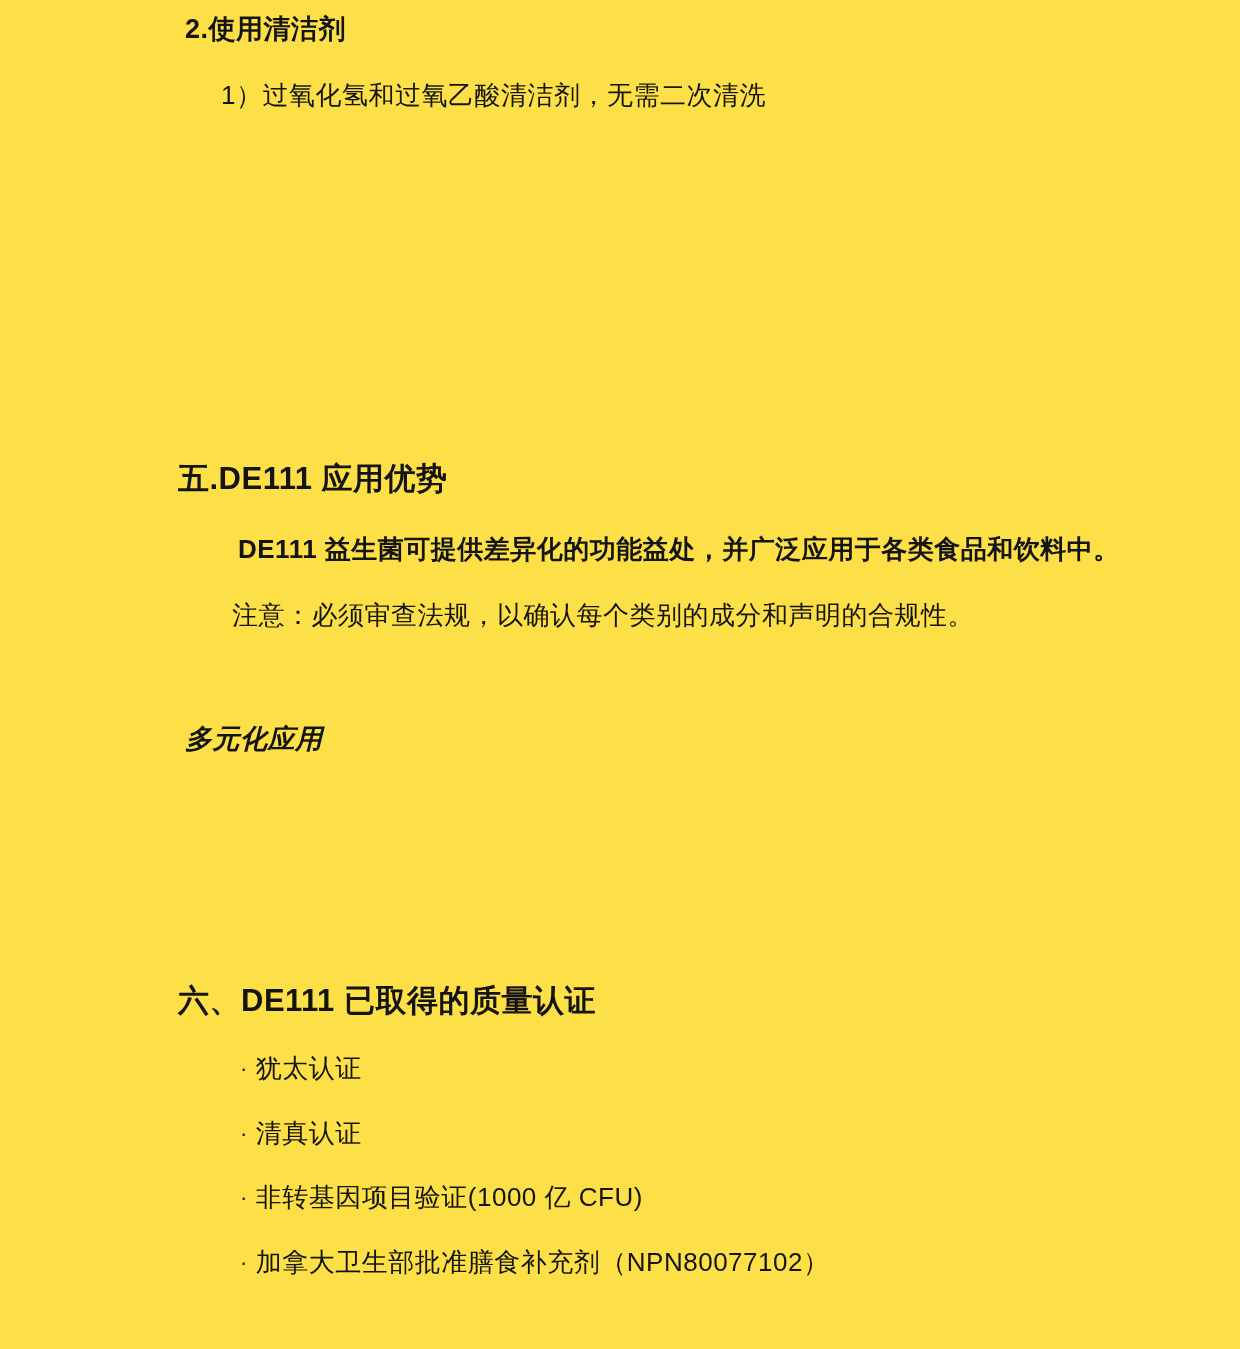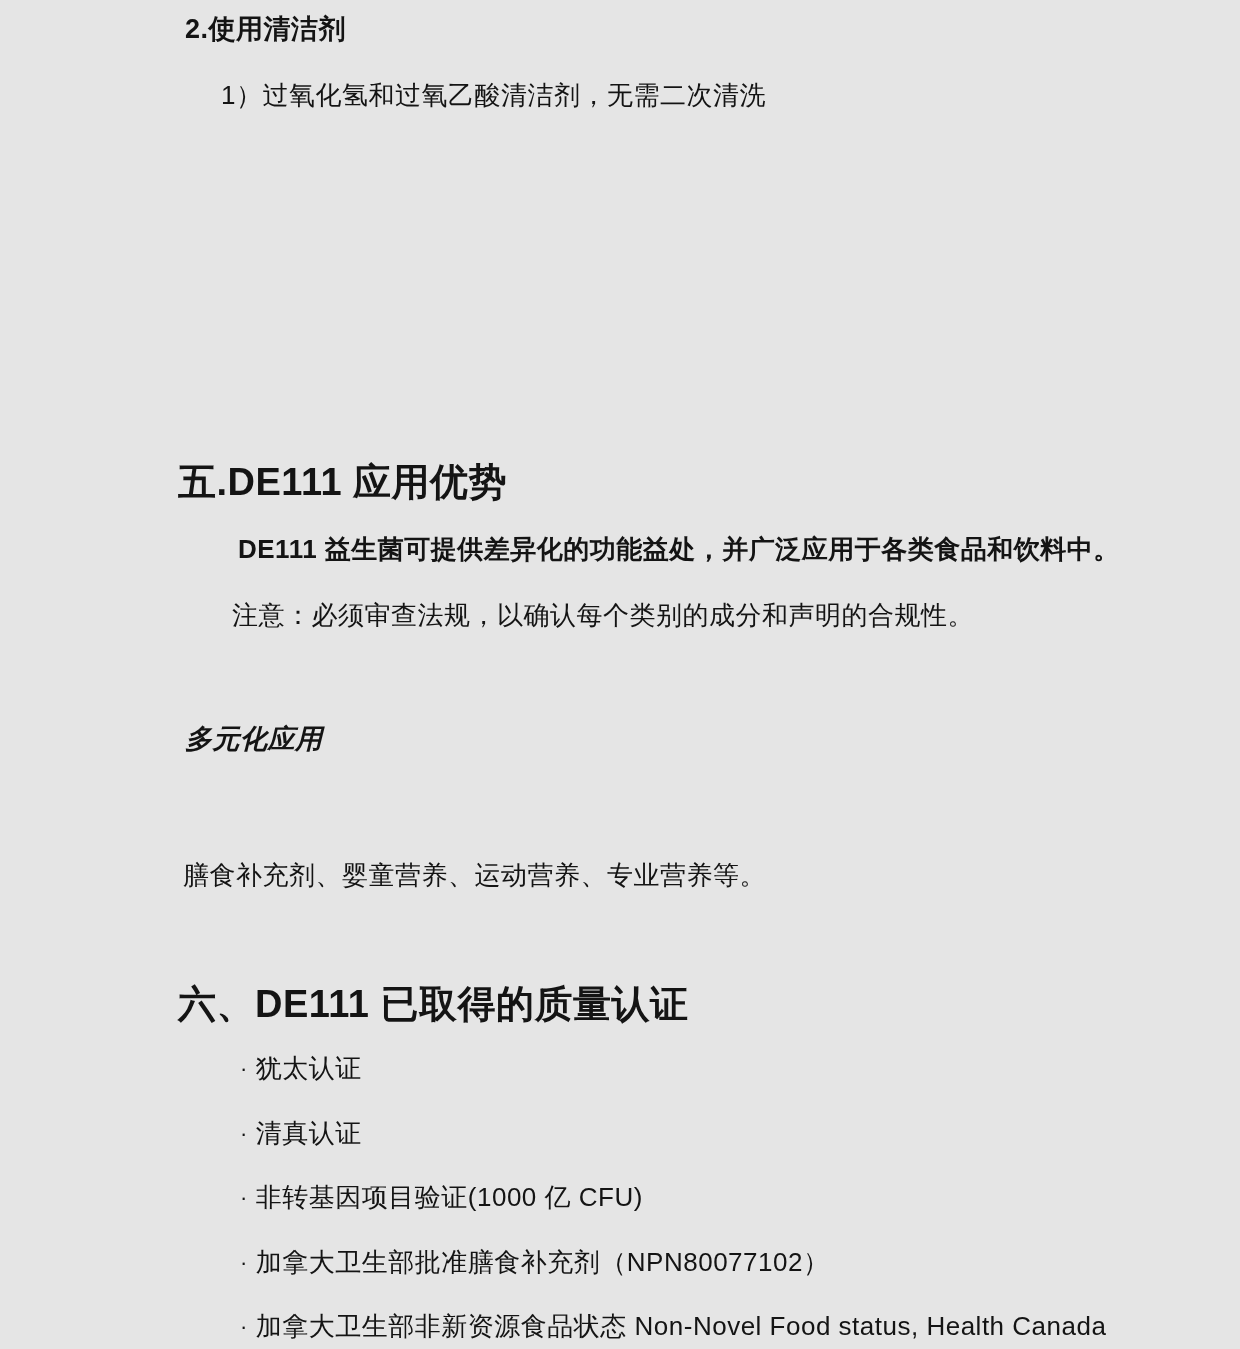--- a/index.html
+++ b/index.html
@@ -4,35 +4,35 @@
 <style>
   html, body {
     margin: 0;
     padding: 0;
     background: #ffffff;
   }
   .page {
     position: relative;
     width: 1240px;
     height: 1349px;
-    background: #e5e5e5;
+    background: #fde047;
     font-family: "Liberation Sans", sans-serif;
     color: #141414;
     overflow: hidden;
   }
   .line {
     position: absolute;
     white-space: nowrap;
     line-height: 1.2;
     letter-spacing: 0.5px;
   }
   .bold { font-weight: bold; }
   .sz-body { font-size: 26px; }
   .sz-sub  { font-size: 27px; }
-  .sz-big  { font-size: 38px; }
+  .sz-big  { font-size: 31px; }
   .bullet-marker {
     display: inline-block;
     margin-right: 8px;
     font-size: 22px;
     vertical-align: 1px;
   }
 </style>
 </head>
 <body>
 
@@ -46,37 +46,33 @@
 
   <div class="line bold sz-big" style="left:178px; top:460px;">五.DE111 应用优势</div>
 
   <div class="line bold sz-body" style="left:238px; top:534px;">DE111 益生菌可提供差异化的功能益处，并广泛应用于各类食品和饮料中。</div>
 
   <div class="line sz-body" style="left:232px; top:600px;">注意：必须审查法规，以确认每个类别的成分和声明的合规性。</div>
 
   <div class="line bold sz-sub" style="left:185px; top:723px;font-style:italic;">多元化应用</div>
 
 
-  <div class="line sz-body" style="left:183px; top:860px;">膳食补充剂、婴童营养、运动营养、专业营养等。</div>
 
   <div class="line bold sz-big" style="left:178px; top:982px;">六、DE111 已取得的质量认证</div>
 
   <div class="line sz-body" style="left:240px; top:1053px;">
     <span class="bullet-marker">·</span><span>犹太认证</span>
   </div>
 
   <div class="line sz-body" style="left:240px; top:1118px;">
     <span class="bullet-marker">·</span><span>清真认证</span>
   </div>
 
   <div class="line sz-body" style="left:240px; top:1182px;">
     <span class="bullet-marker">·</span><span>非转基因项目验证(1000 亿 CFU)</span>
   </div>
 
   <div class="line sz-body" style="left:240px; top:1247px;text-align:right;">
     <span class="bullet-marker">·</span><span>加拿大卫生部批准膳食补充剂（NPN80077102）</span>
   </div>
 
-  <div class="line sz-body" style="left:240px; top:1311px;">
-    <span class="bullet-marker">·</span><span>加拿大卫生部非新资源食品状态 Non-Novel Food status, Health Canada</span>
-  </div>
 
 </div>
 
 </body></html>

